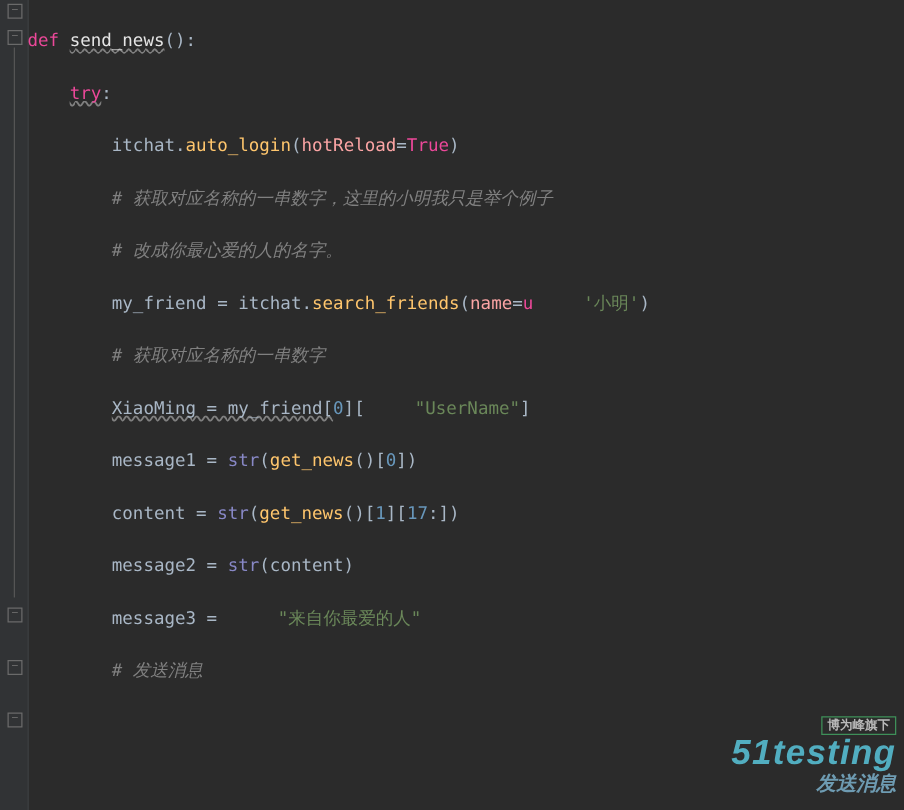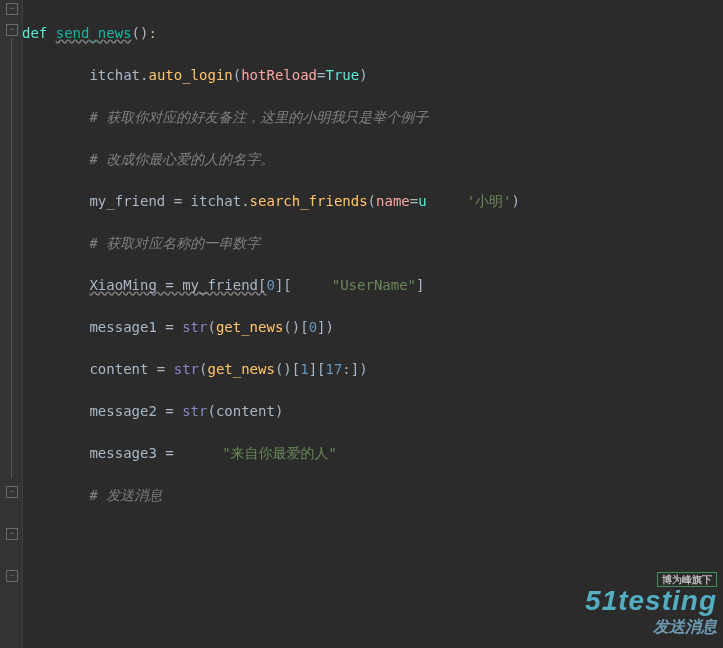--- a/index.html
+++ b/index.html
@@ -24,22 +24,22 @@
     background: #313335;
     border-right: 1px solid #3c3f41;
   }
   .code {
     position: absolute;
     left: 22px;
     top: 2px;
     white-space: pre;
   }
   .line { min-height: 21px; }
-  .kw { color: #5eead4; }
-  .fn { color: #14b8a6; text-decoration: wavy underline #808080; text-decoration-skip-ink: none;}
+  .kw { color: #ec4899; }
+  .fn { color: #e5e5e5; text-decoration: wavy underline #808080; text-decoration-skip-ink: none;}
   .fnplain { color: #ffc66d; margin-top: 10px; }
   .str { color: #6a8759; padding-left: 40px; }
   .num { color: #6897bb; }
   .com { color: #808080; font-style: italic; }
   .id { color: #a9b7c6; }
   .param { color: #fca5a5; }
   .builtin { color: #8888c6; }
   .u { text-decoration: wavy underline #808080; text-decoration-skip-ink:none;}
   .fold {
     position:absolute; left:6px; width:10px; height:10px;
@@ -62,22 +62,23 @@
   <div class="fold" style="top:3px">−</div>
   <div class="fold" style="top:24px">−</div>
   <div class="vline" style="top:38px;height:440px"></div>
   <div class="fold" style="top:486px">−</div>
   <div class="fold" style="top:528px">−</div>
   <div class="fold" style="top:570px">−</div>
 </div>
 
 <div class="code">
 <div class="line"><span class="kw">def </span><span class="fn">send_news</span><span class="id">():</span></div>
+<div class="line">    <span class="kw u">try</span><span>:</span></div>
 <div class="line">        <span class="id">itchat.</span><span class="fnplain">auto_login</span><span>(</span><span class="param">hotReload</span><span>=</span><span class="kw">True</span><span>)</span></div>
-<div class="line">        <span class="com"># 获取你对应的好友备注，这里的小明我只是举个例子</span></div>
+<div class="line">        <span class="com"># 获取对应名称的一串数字，这里的小明我只是举个例子</span></div>
 <div class="line">        <span class="com"># 改成你最心爱的人的名字。</span></div>
 <div class="line">        <span class="id">my_friend = itchat.</span><span class="fnplain">search_friends</span><span>(</span><span class="param">name</span><span>=</span><span class="kw">u</span><span class="str">'小明'</span><span>)</span></div>
 <div class="line">        <span class="com"># 获取对应名称的一串数字</span></div>
 <div class="line">        <span class="id u">XiaoMing = my_friend[</span><span class="num">0</span><span>][</span><span class="str">"UserName"</span><span>]</span></div>
 <div class="line">        <span class="id">message1 = </span><span class="builtin">str</span><span>(</span><span class="fnplain">get_news</span><span>()[</span><span class="num">0</span><span>])</span></div>
 <div class="line">        <span class="id">content = </span><span class="builtin">str</span><span>(</span><span class="fnplain">get_news</span><span>()[</span><span class="num">1</span><span>][</span><span class="num">17</span><span>:])</span></div>
 <div class="line">        <span class="id">message2 = </span><span class="builtin">str</span><span>(content)</span></div>
 <div class="line">        <span class="id">message3 = </span><span class="str">"来自你最爱的人"</span></div>
 <div class="line">        <span class="com"># 发送消息</span></div>
 

